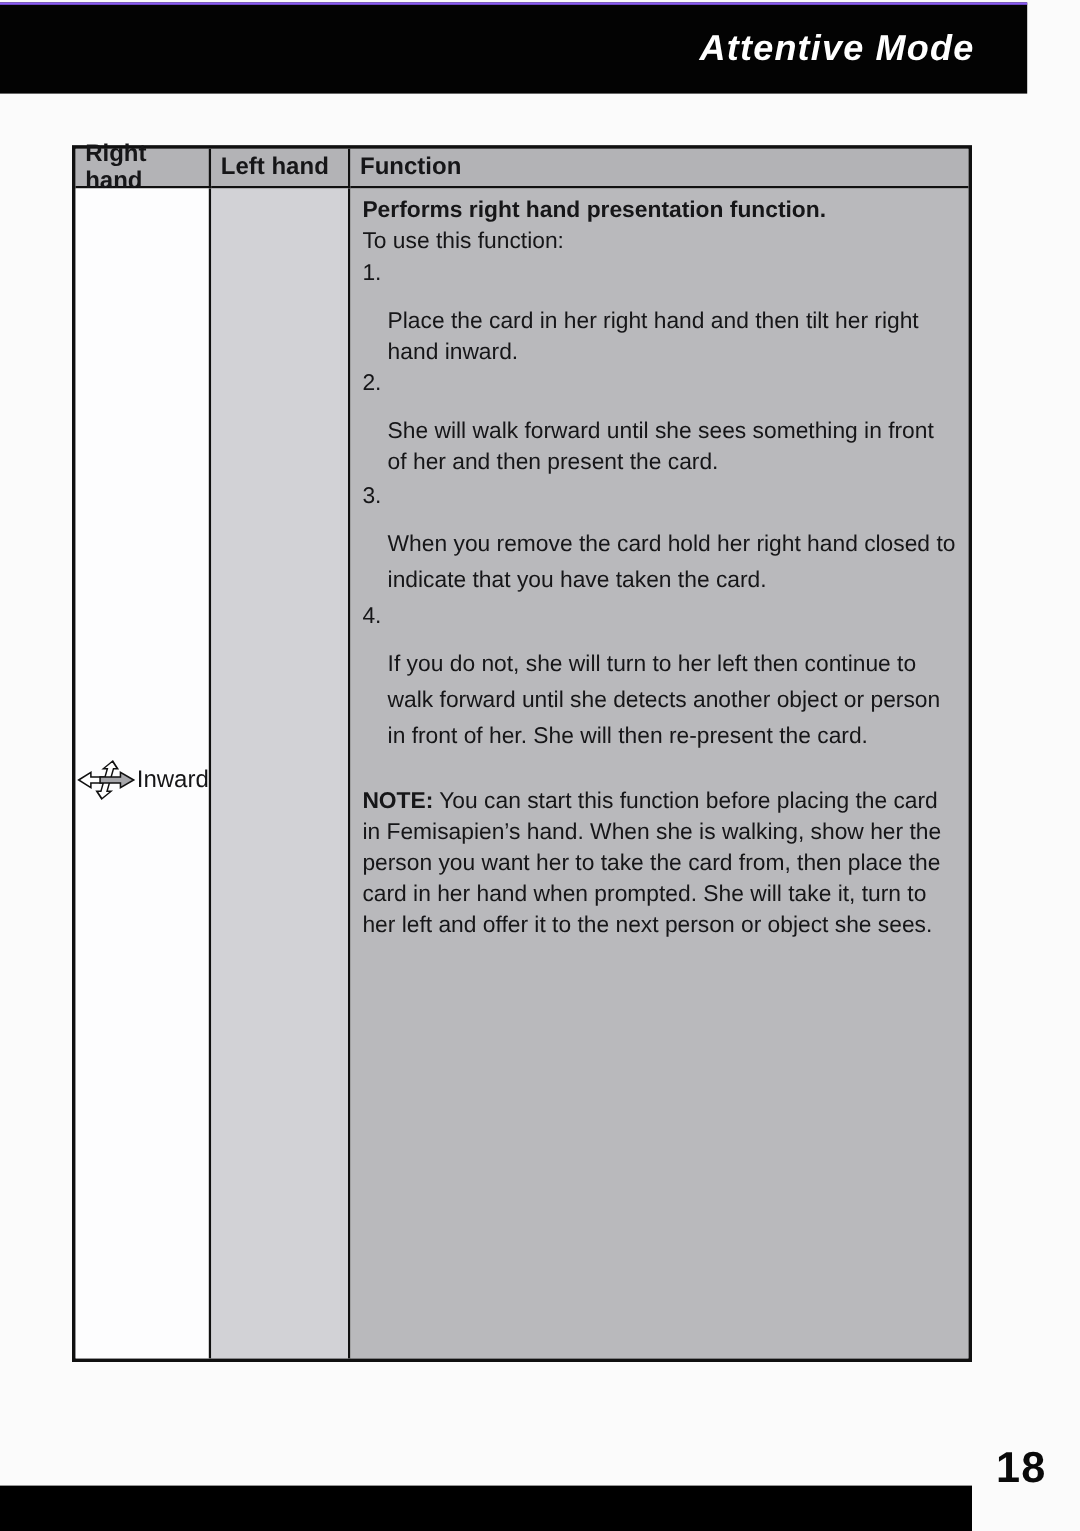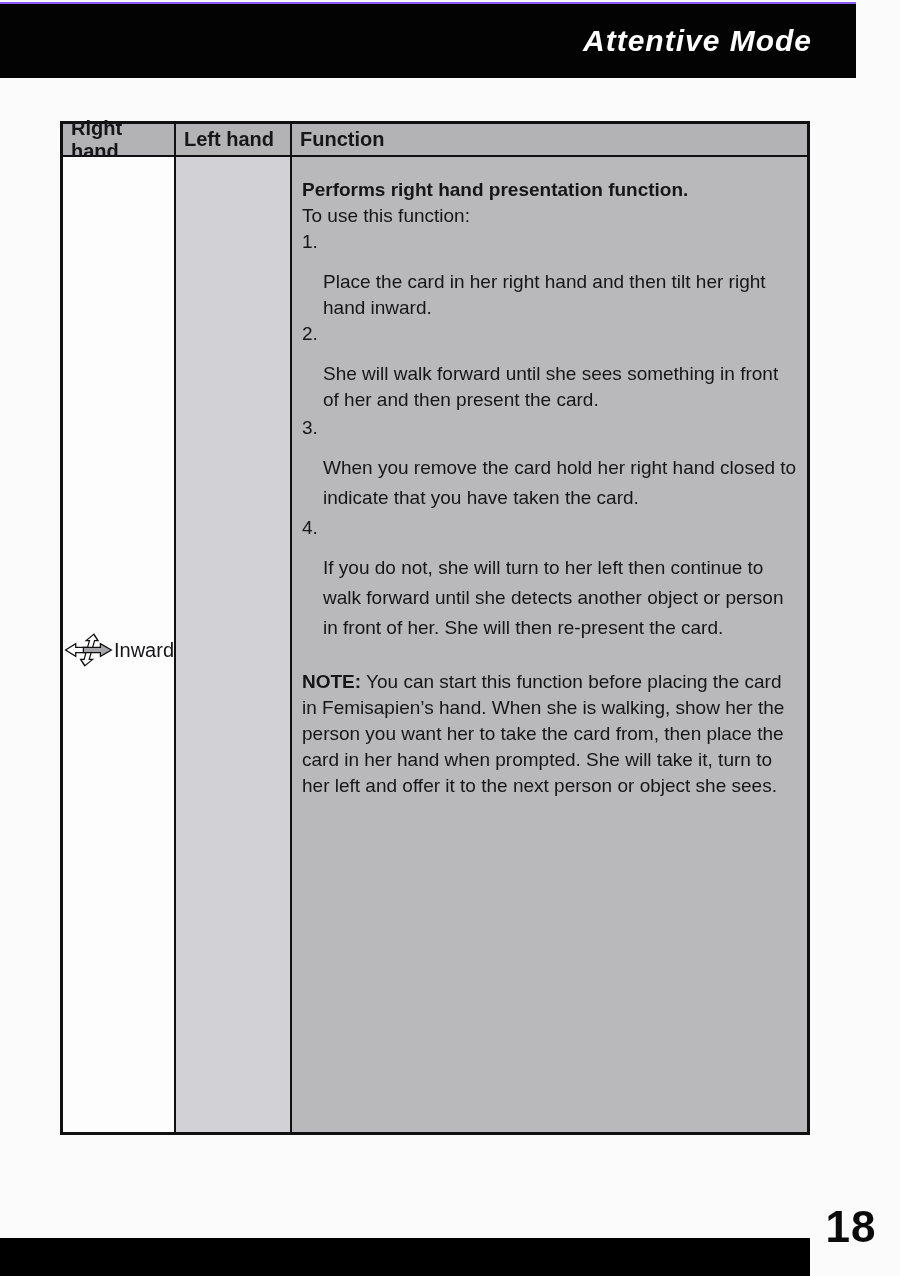--- a/index.html
+++ b/index.html
@@ -52,21 +52,21 @@
   }
   .col-sep { border-right: 2px solid #101010; }
   .td-right-hand {
     background: #fdfdfe;
     display: flex; flex-direction: row; align-items: center;
     padding-top: 10px;
   }
   .td-left-hand { background: #d2d2d6; }
   .td-function {
     background: #b9b9bc;
-    padding: 20px 10px 0 10px;
+    padding: 6px 10px 0 10px;
     font-size: 19px;
     line-height: 26px;
     color: #161618;
   }
 
   
   .gesture-icon { width: 106px; height: 64px; display: block; }
   .gesture-label {
     font-size: 20px;
     margin-top: 2px;
@@ -82,21 +82,21 @@
   .step-num { flex: 0 0 21px; }
   .step-text { flex: 1; margin-top: 40px; }
   .step-loose { line-height: 30px; }
   .fn-note { margin-top: 26px; }
   .note-label { font-weight: bold; }
 
   
   .page-number {
     position: absolute; left: 820px; top: 1202px;
     width: 62px;
-    font-size: 44px;
+    font-size: 36px;
     font-weight: bold;
     letter-spacing: 1px;
     text-align: center;
     color: #0a0a0a;
   }
   .bottom-bar {
     position: absolute; left: 0; top: 1238px;
     width: 810px; height: 38px;
     background: #000000;
   }

